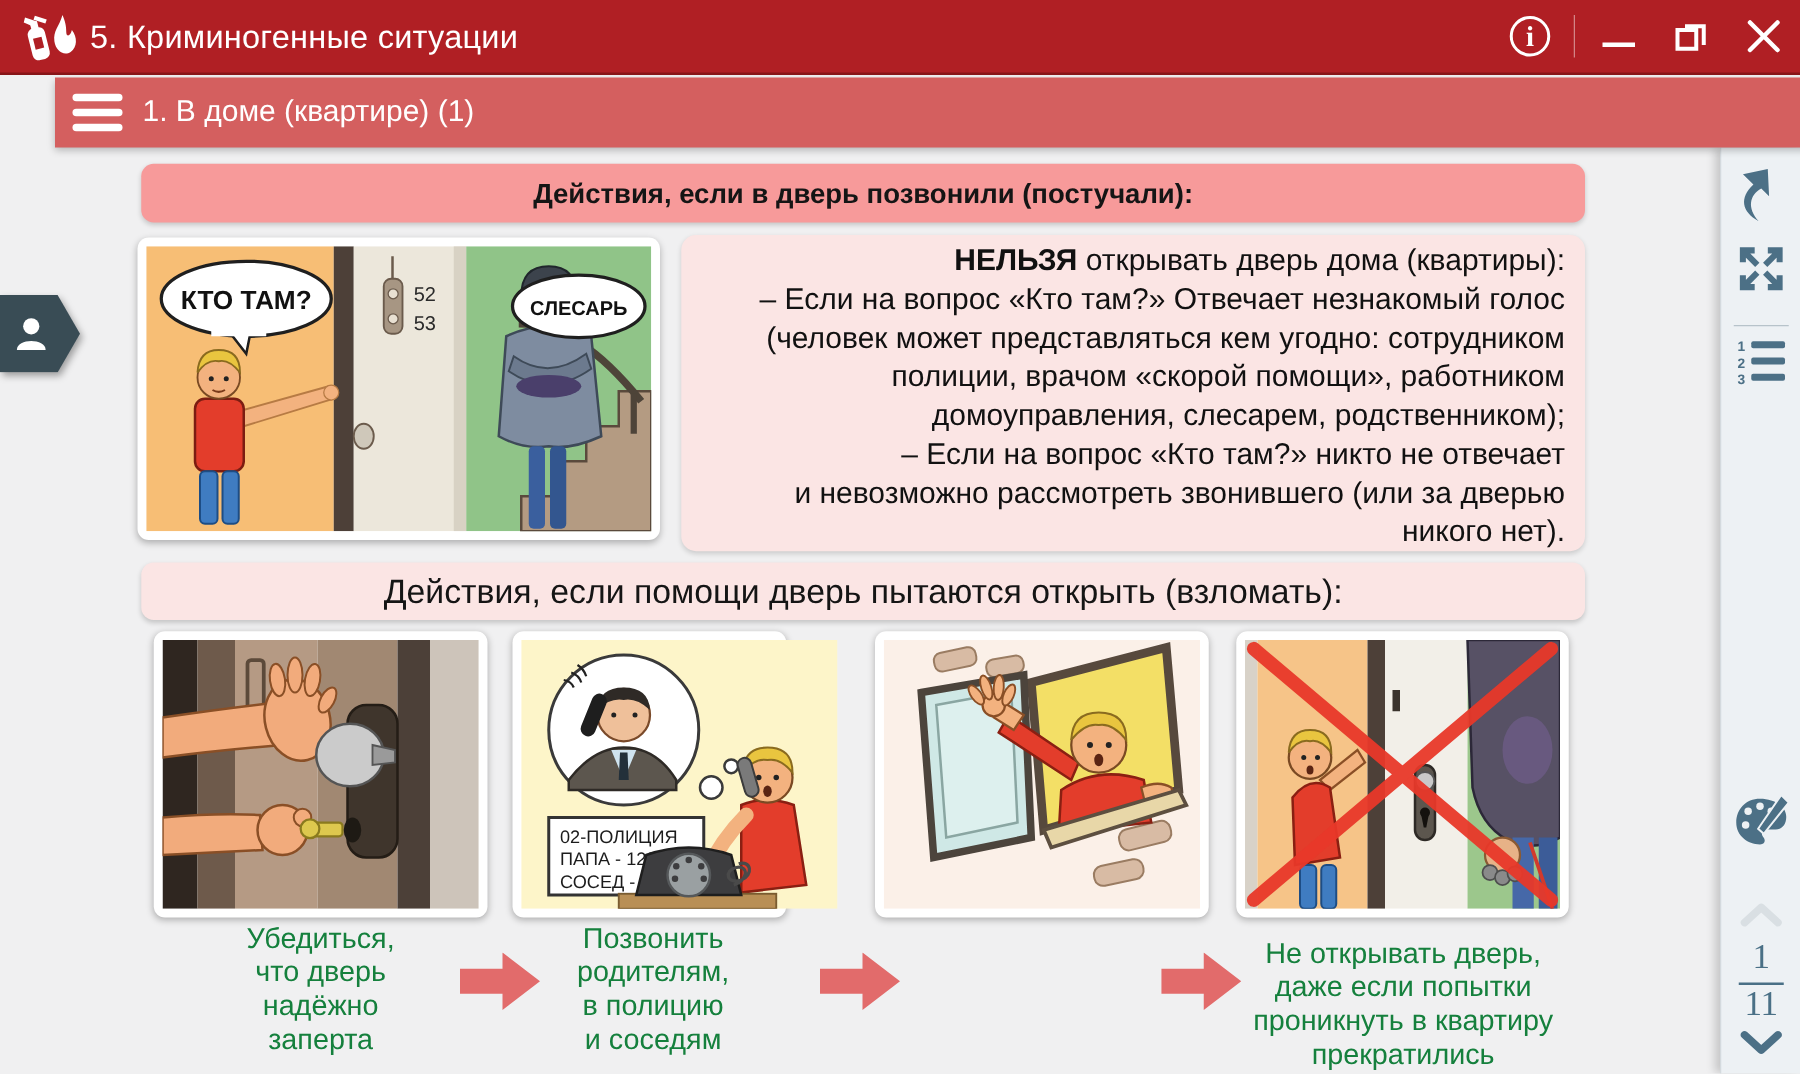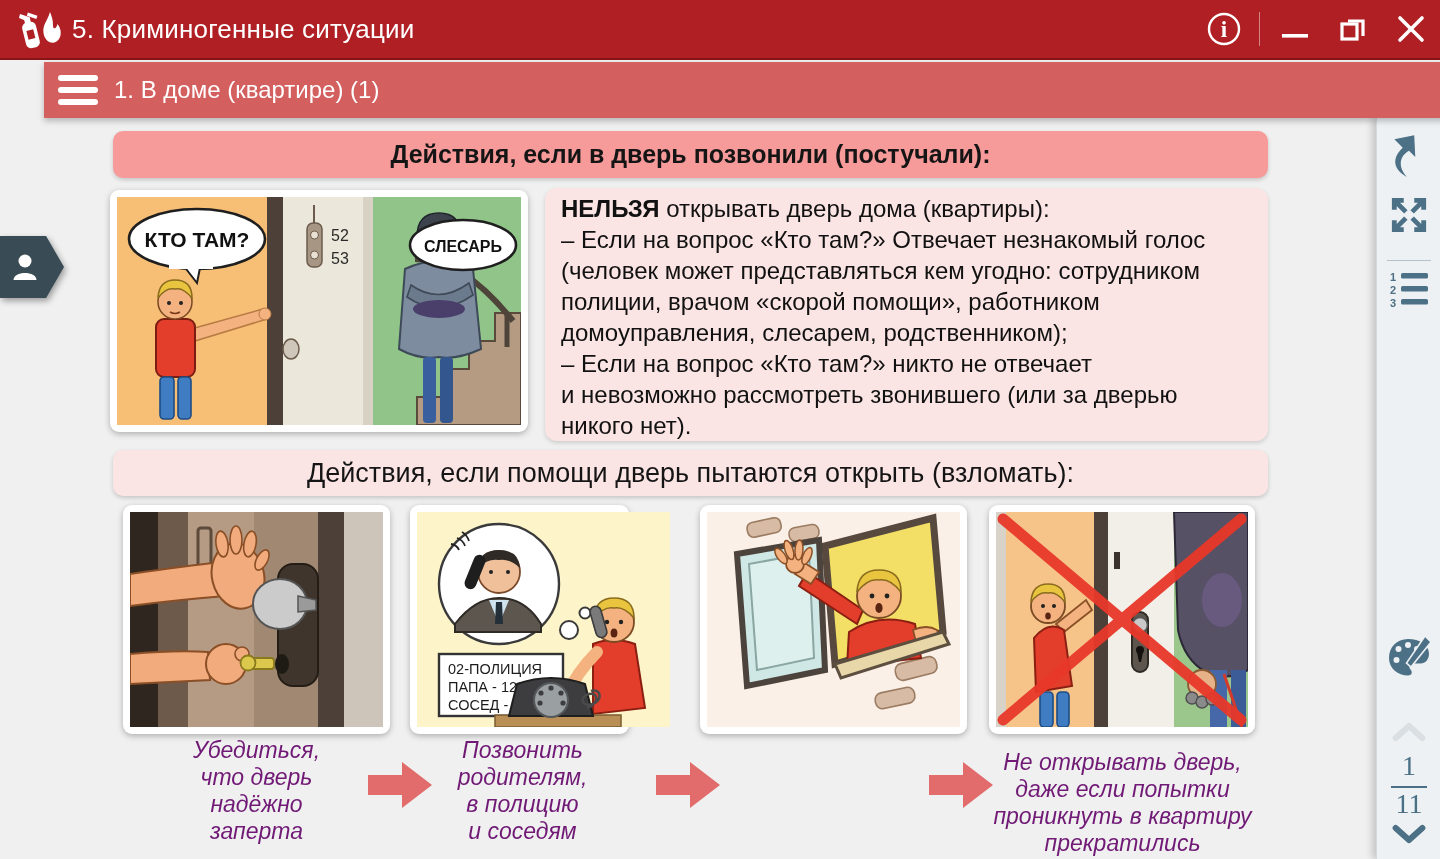--- a/index.html
+++ b/index.html
@@ -41,29 +41,29 @@
   .side-icon{position:absolute;left:0;width:64px;display:flex;justify-content:center;cursor:pointer;}
   .side-divider{position:absolute;left:10px;width:44px;height:1px;background:#b7c3ca;}
   .pager-num{position:absolute;left:0;width:64px;text-align:center;
     font-family:"Liberation Serif",serif;font-size:28px;color:#4a7086;}
   .pager-line{position:absolute;left:14px;width:36px;height:2px;background:#4a7086;}
 
   
   .banner{left:113px;width:1155px;border-radius:10px;text-align:center;color:#151515;
     box-shadow:0 2px 4px rgba(0,0,0,.18);}
   .banner-top{top:131px;height:47px;background:var(--banner-strong);
-    font-weight:bold;font-size:25px;line-height:47px;}
+    font-weight:bold;font-size:22px;line-height:47px;}
   .banner-bottom{top:450px;height:46px;background:var(--pink);font-size:27px;line-height:46px;}
   .card{background:#fff;border-radius:9px;box-shadow:0 2px 6px rgba(0,0,0,.28);padding:7px;}
   .warnbox{left:545px;top:188px;width:723px;height:253px;background:var(--pink);
-    border-radius:12px;box-shadow:0 2px 4px rgba(0,0,0,.15);padding:5px 16px;color:#111;}
+    border-radius:12px;box-shadow:0 2px 4px rgba(0,0,0,.15);padding:5px 16px;color:#111;text-align:right;}
   .warnbox .line{font-size:24px;line-height:31px;}
   .warnbox .body{font-size:24px;line-height:31px;white-space:pre-line;}
   .warnbox b{font-weight:bold;}
-  .caption{top:737px;text-align:center;font-size:23px;line-height:27px;color:#701a75;white-space:pre-line;font-style:italic;}
+  .caption{top:737px;text-align:center;font-size:23px;line-height:27px;color:#15803d;white-space:pre-line;}
   svg{display:block;}
   text{font-family:"Liberation Sans",sans-serif;}
 </style>
 </head>
 <body>
 
 <div class="stage">
 
   <div class="abs titlebar">
     <span class="logo">

